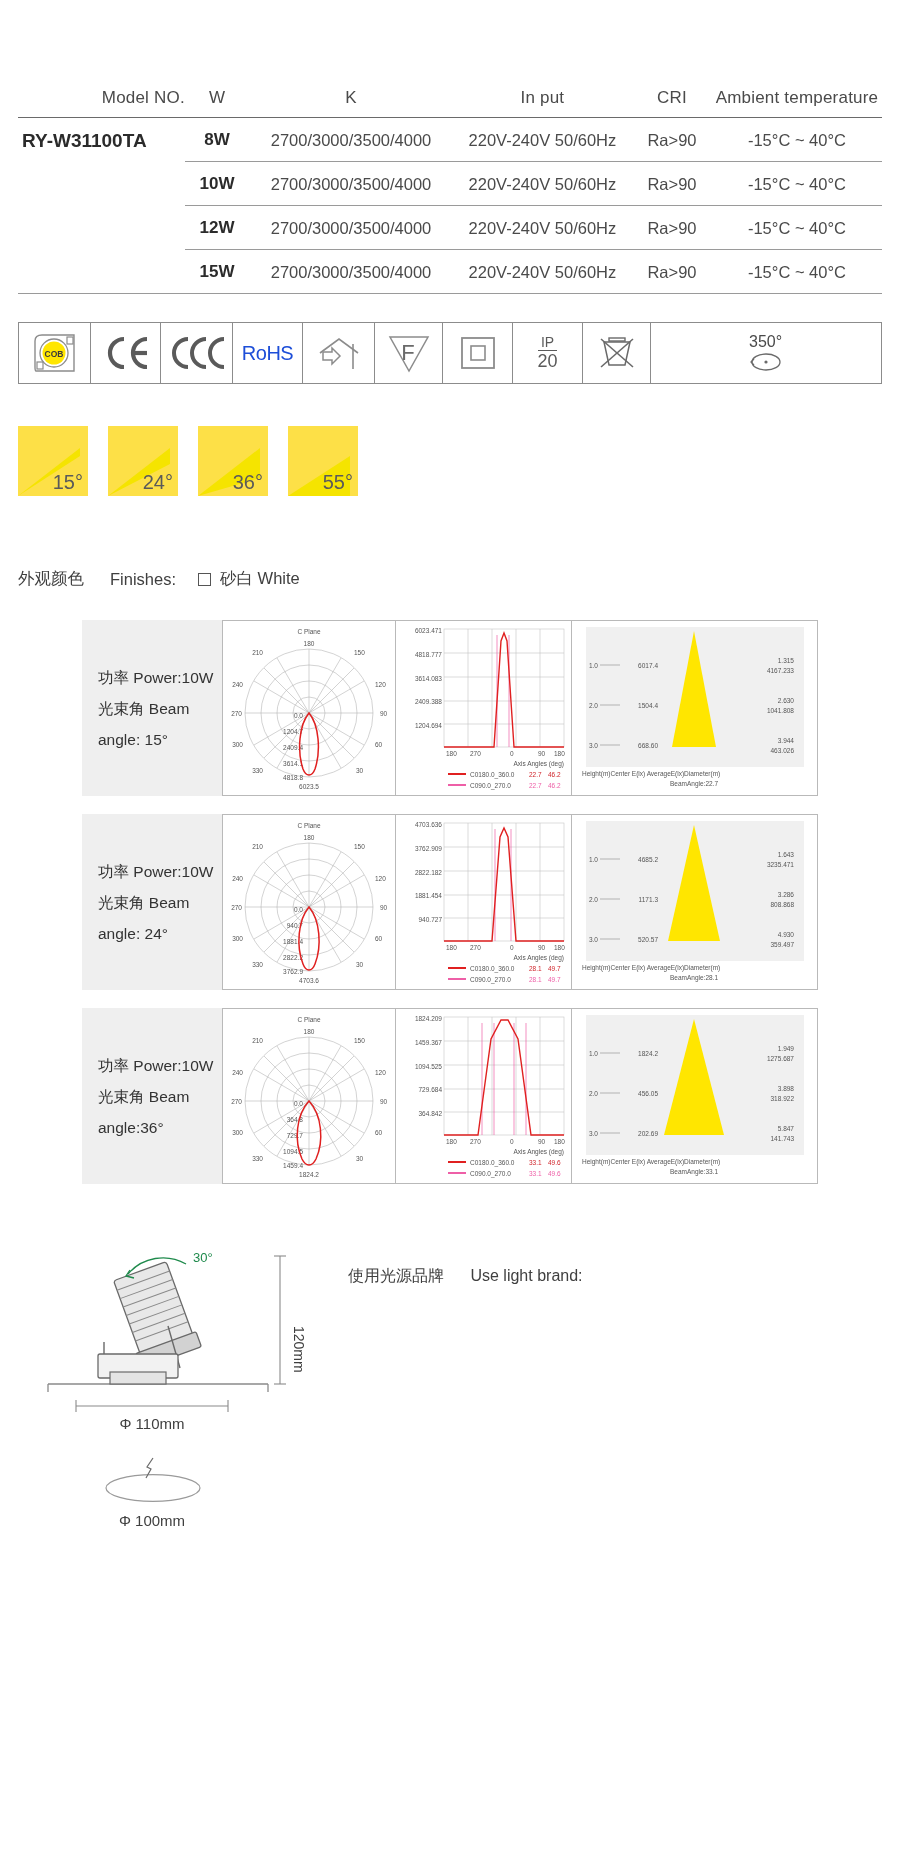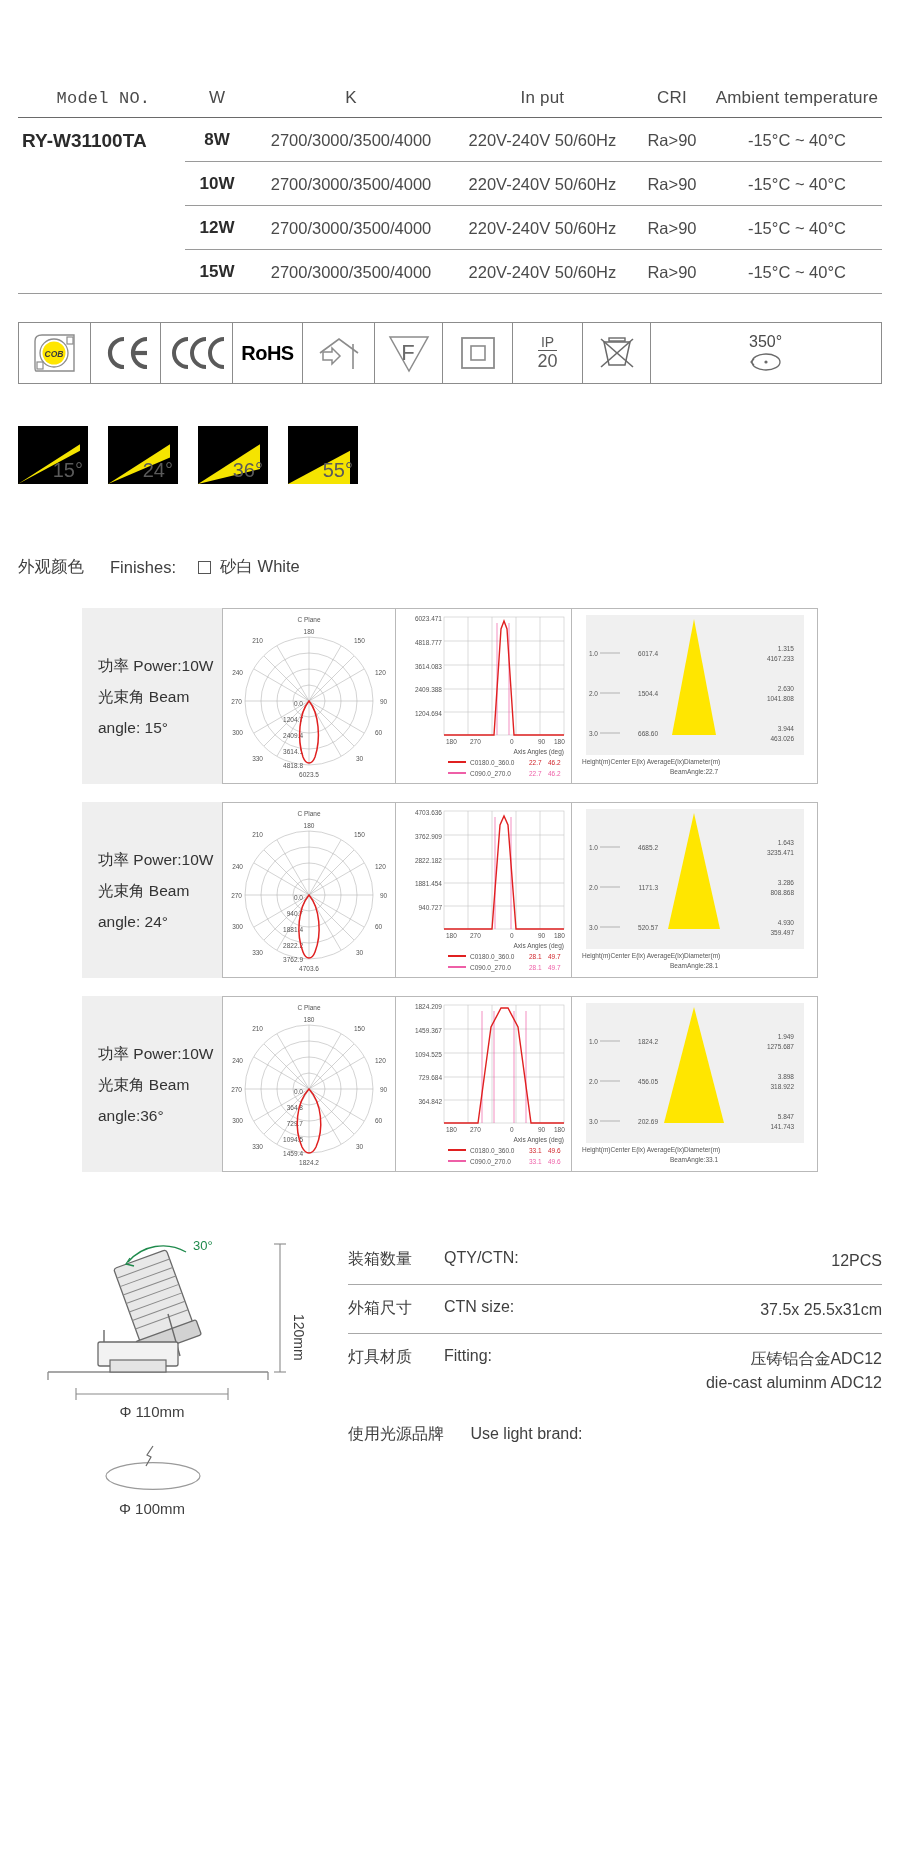--- a/index.html
+++ b/index.html
@@ -12,21 +12,21 @@
     overflow: hidden;
   }
   .page { position: relative; width: 900px; height: 1868px; padding: 0 18px; }
 
   
   .spec-table { width: 864px; margin: 88px auto 0; border-collapse: collapse; }
   .spec-table th {
     font-weight: normal; font-size: 17px; color: #4a4a4a;
     padding: 0 0 9px 0; text-align: center; letter-spacing: .2px;
   }
-  .spec-table th.model-h { text-align: center; padding-left: 4px; font-family: Liberation Mono, monospace; }
+  .spec-table th.model-h { text-align: right; padding-left: 4px; }
   .spec-table td {
     font-size: 16.5px; color: #4a4a4a; text-align: center;
     padding: 12px 0 11px; border-top: 1.6px solid #9a9a9a;
   }
   .spec-table tr.hdr th { border-bottom: 1.6px solid #6a6a6a; }
   .spec-table td.model {
     text-align: left; font-weight: bold; font-size: 19px; color: #2b2b2b;
     padding-left: 4px; border-top: none; vertical-align: top; padding-top: 12px;
   }
   .spec-table td.watt { font-weight: bold; color: #2b2b2b; font-size: 17px; }
@@ -43,40 +43,40 @@
   
   .cert-row {
     width: 864px; margin: 28px auto 0; height: 62px;
     display: flex; border: 1.3px solid #8c8c8c;
   }
   .cert-cell {
     flex: 1; display: flex; align-items: center; justify-content: center;
     border-right: 1.3px solid #8c8c8c; position: relative;
   }
   .cert-cell:last-child { border-right: none; }
-  .cert-cell.w-cob { flex: 0 0 72px; font-style: italic; }
+  .cert-cell.w-cob { flex: 0 0 72px; }
   .cert-cell.w-ce { flex: 0 0 70px; }
   .cert-cell.w-ccc { flex: 0 0 72px; }
   .cert-cell.w-rohs { flex: 0 0 70px; }
   .cert-cell.w-house { flex: 0 0 72px; }
   .cert-cell.w-f { flex: 0 0 68px; }
   .cert-cell.w-sq { flex: 0 0 70px; }
   .cert-cell.w-ip { flex: 0 0 70px; }
   .cert-cell.w-weee { flex: 0 0 68px; }
-  .cert-text { font-size: 20px; color: #000000; font-weight: bold; letter-spacing: -.5px; }
+  .cert-text { font-size: 20px; color: #1d4ed8; font-weight: normal; letter-spacing: -.5px; }
   .ip-wrap { display: flex; flex-direction: column; align-items: center; line-height: 1.05; }
   .ip-top { font-size: 14px; color: #5a5a5a; border-bottom: 1.6px solid #5a5a5a; padding: 0 3px 1px; }
   .ip-bot { font-size: 18px; color: #5a5a5a; padding-top: 1px; }
   .deg-wrap { display: flex; flex-direction: column; }
   .deg-txt { font-size: 16px; color: #4a4a4a; line-height: 1; margin-bottom: 1px; }
 
   
   .beam-row { width: 864px; margin: 42px auto 0; display: flex; gap: 20px; }
   .beam-sw {
-    width: 70px; height: 58px; background: #000000;
+    width: 70px; height: 70px; background: #fde047;
     position: relative; overflow: hidden;
   }
   .beam-sw .cone { position: absolute; left: 0; top: 0; width: 100%; height: 100%; }
   .beam-sw .lbl {
     position: absolute; right: 5px; bottom: 2px;
     font-size: 20px; color: #5a5a5a; font-weight: normal; z-index: 3;
   }
 
   
   .finishes { width: 864px; margin: 72px auto 0; display: flex; align-items: center; font-size: 16.5px; color: #3f3f3f; }
@@ -683,40 +683,20 @@
         <text x="134" y="203" text-anchor="middle" fill="#3f3f3f" font-size="15" font-family="Liberation Sans, sans-serif">Φ 110mm</text>
 
         <path d="M88 262 A46 13 0 1 0 182 262" fill="none" stroke="#9a9a9a" stroke-width="1.2"></path>
         <path d="M88 262 A46 13 0 0 1 182 262" fill="none" stroke="#9a9a9a" stroke-width="1.2"></path>
         <path d="M128 252 l5 -9 l-4 -2 l6 -9" fill="none" stroke="#6a6a6a" stroke-width="1.2"></path>
         <text x="134" y="300" text-anchor="middle" fill="#3f3f3f" font-size="15" font-family="Liberation Sans, sans-serif">Φ 100mm</text>
       </svg>
     </div>
 
     <div class="pack-col">
-      <table class="pack-table">
-        <tbody>
-            <tr>
-          <td class="pk-cn">装箱数量</td>
-          <td class="pk-en">QTY/CTN:</td>
-          <td class="pk-val">12PCS</td>
-        </tr>
-        <tr>
-          <td class="pk-cn">外箱尺寸</td>
-          <td class="pk-en">CTN size:</td>
-          <td class="pk-val">37.5x 25.5x31cm</td>
-        </tr>
-        <tr>
-          <td class="pk-cn">灯具材质</td>
-          <td class="pk-en">Fitting:</td>
-          <td class="pk-val" style="white-space:pre-line">压铸铝合金ADC12
-die-cast aluminm ADC12</td>
-        </tr>
-      </tbody>
-        </table>
 
       <div class="brand-head">
         <span class="cn">使用光源品牌</span>
         <span>Use light brand:</span>
       </div>
 
     </div>
   </div>
 
 </div>

